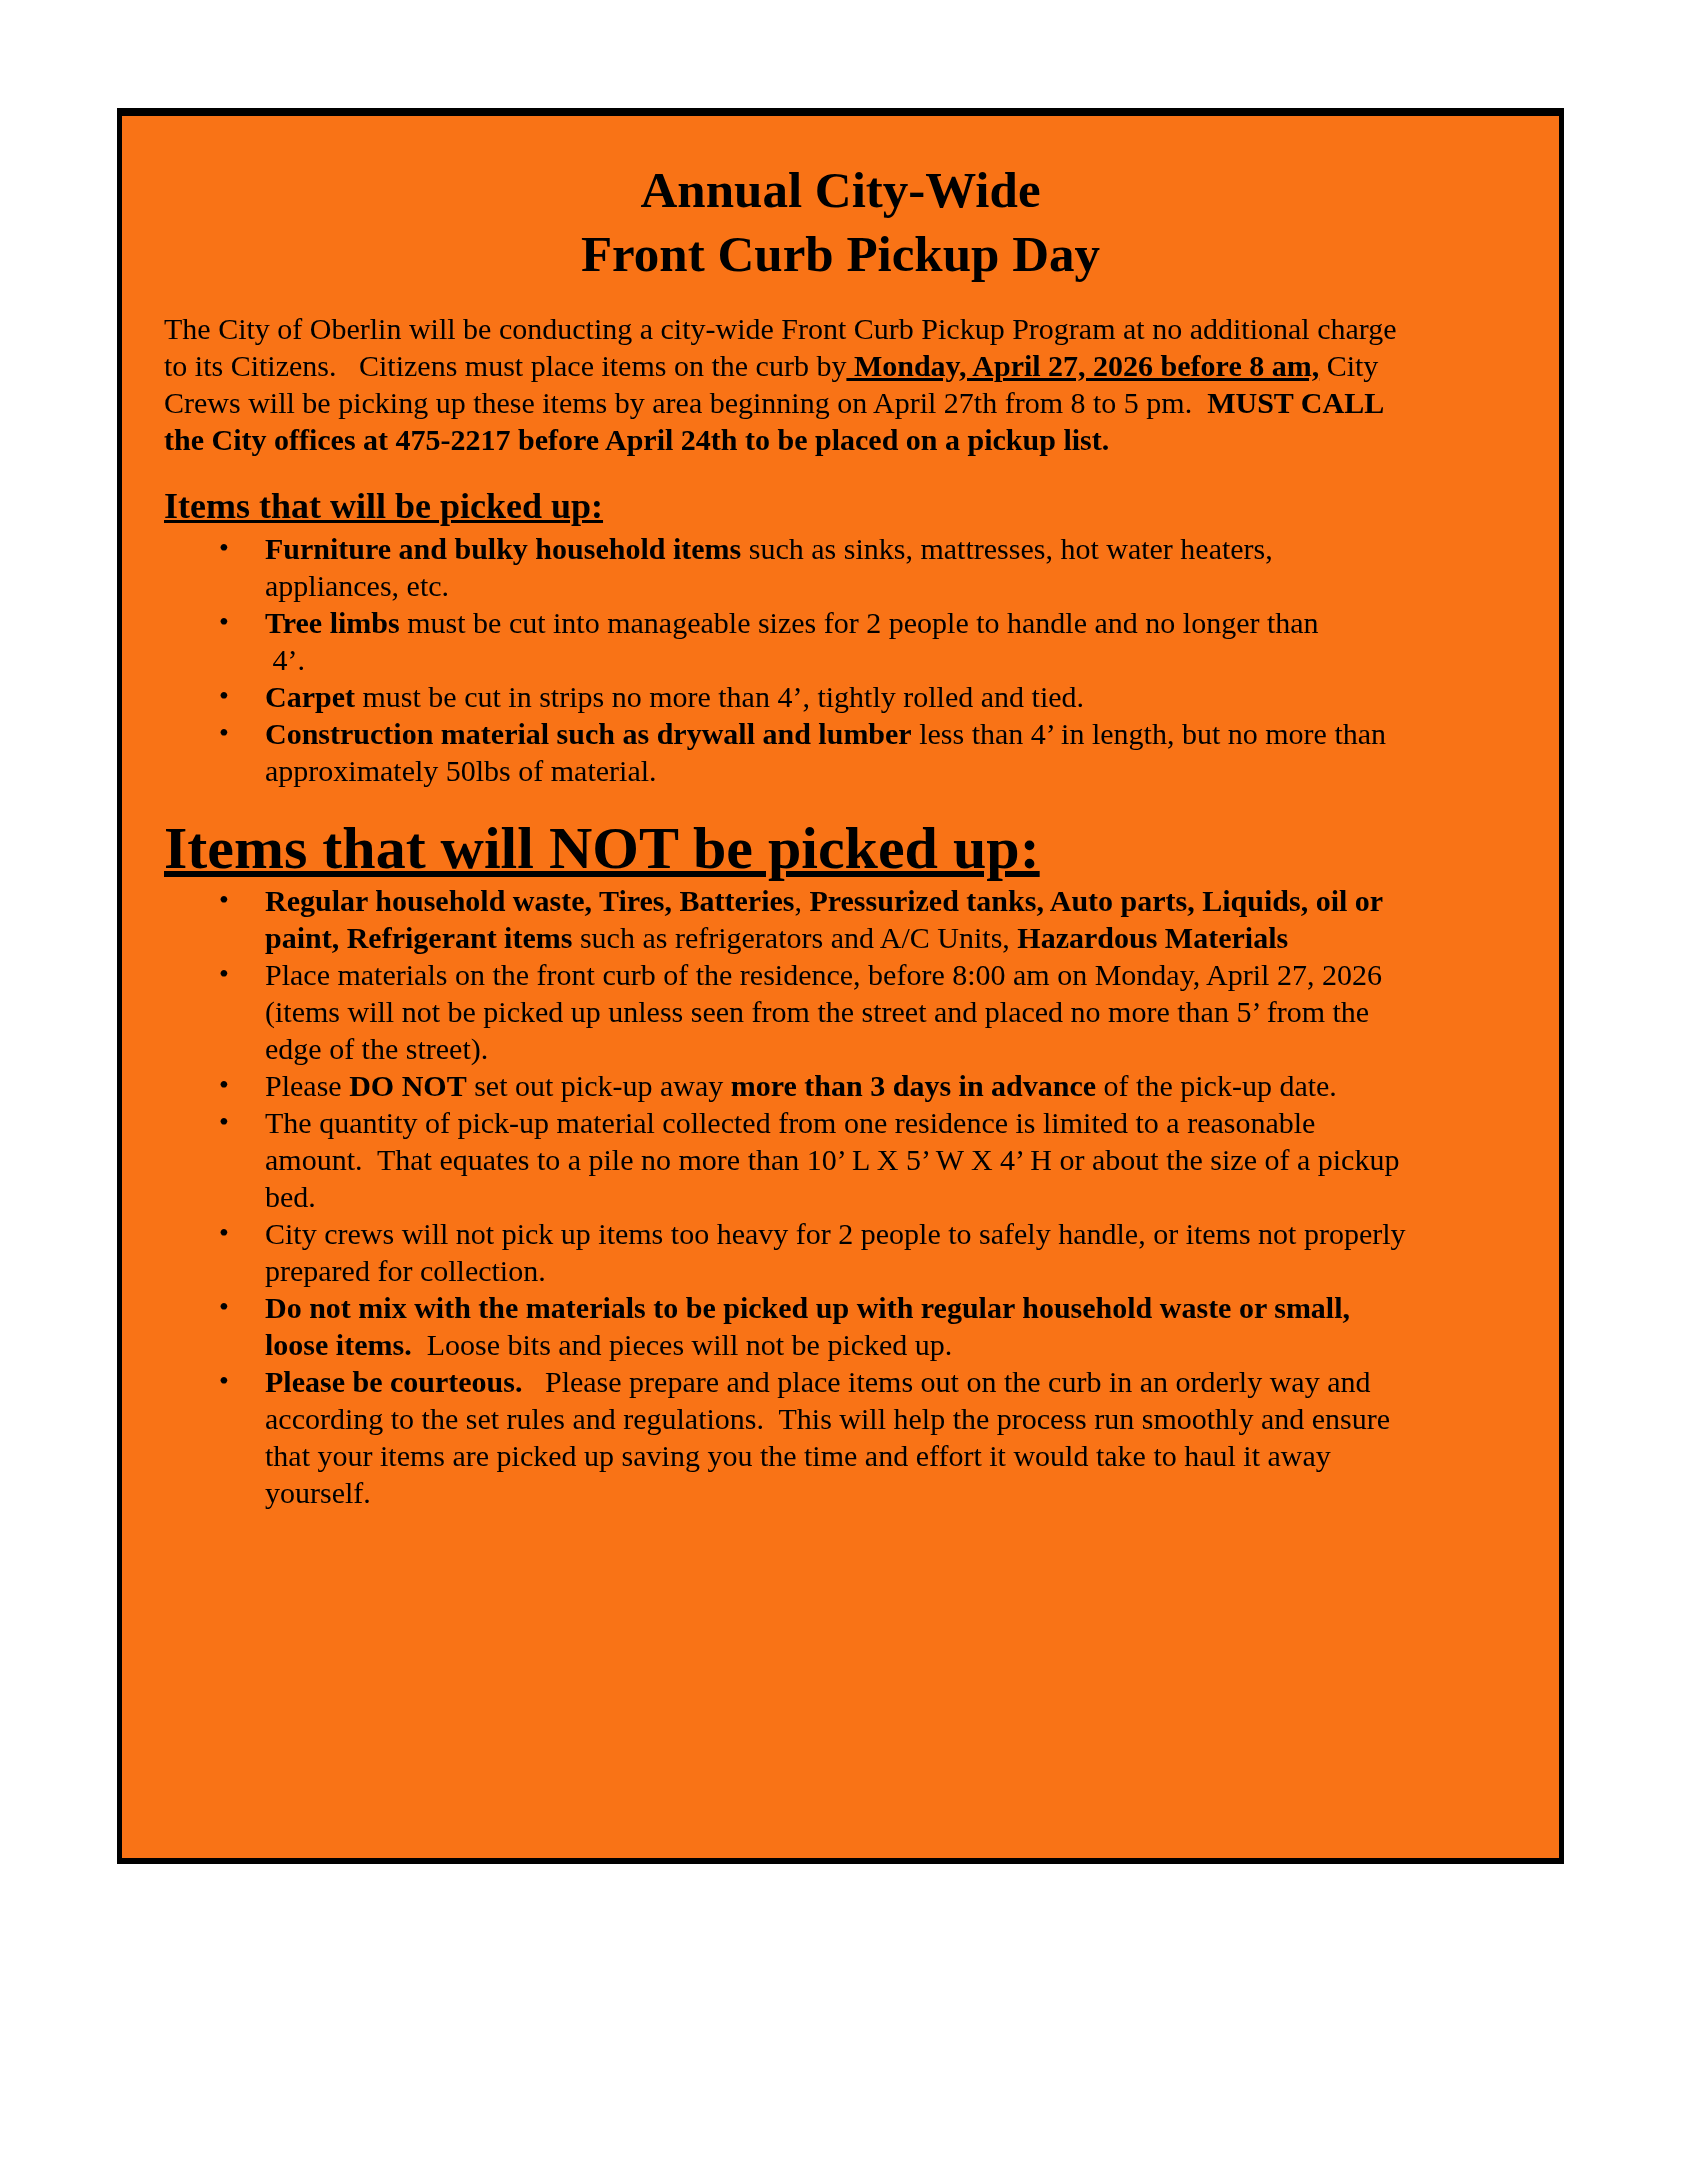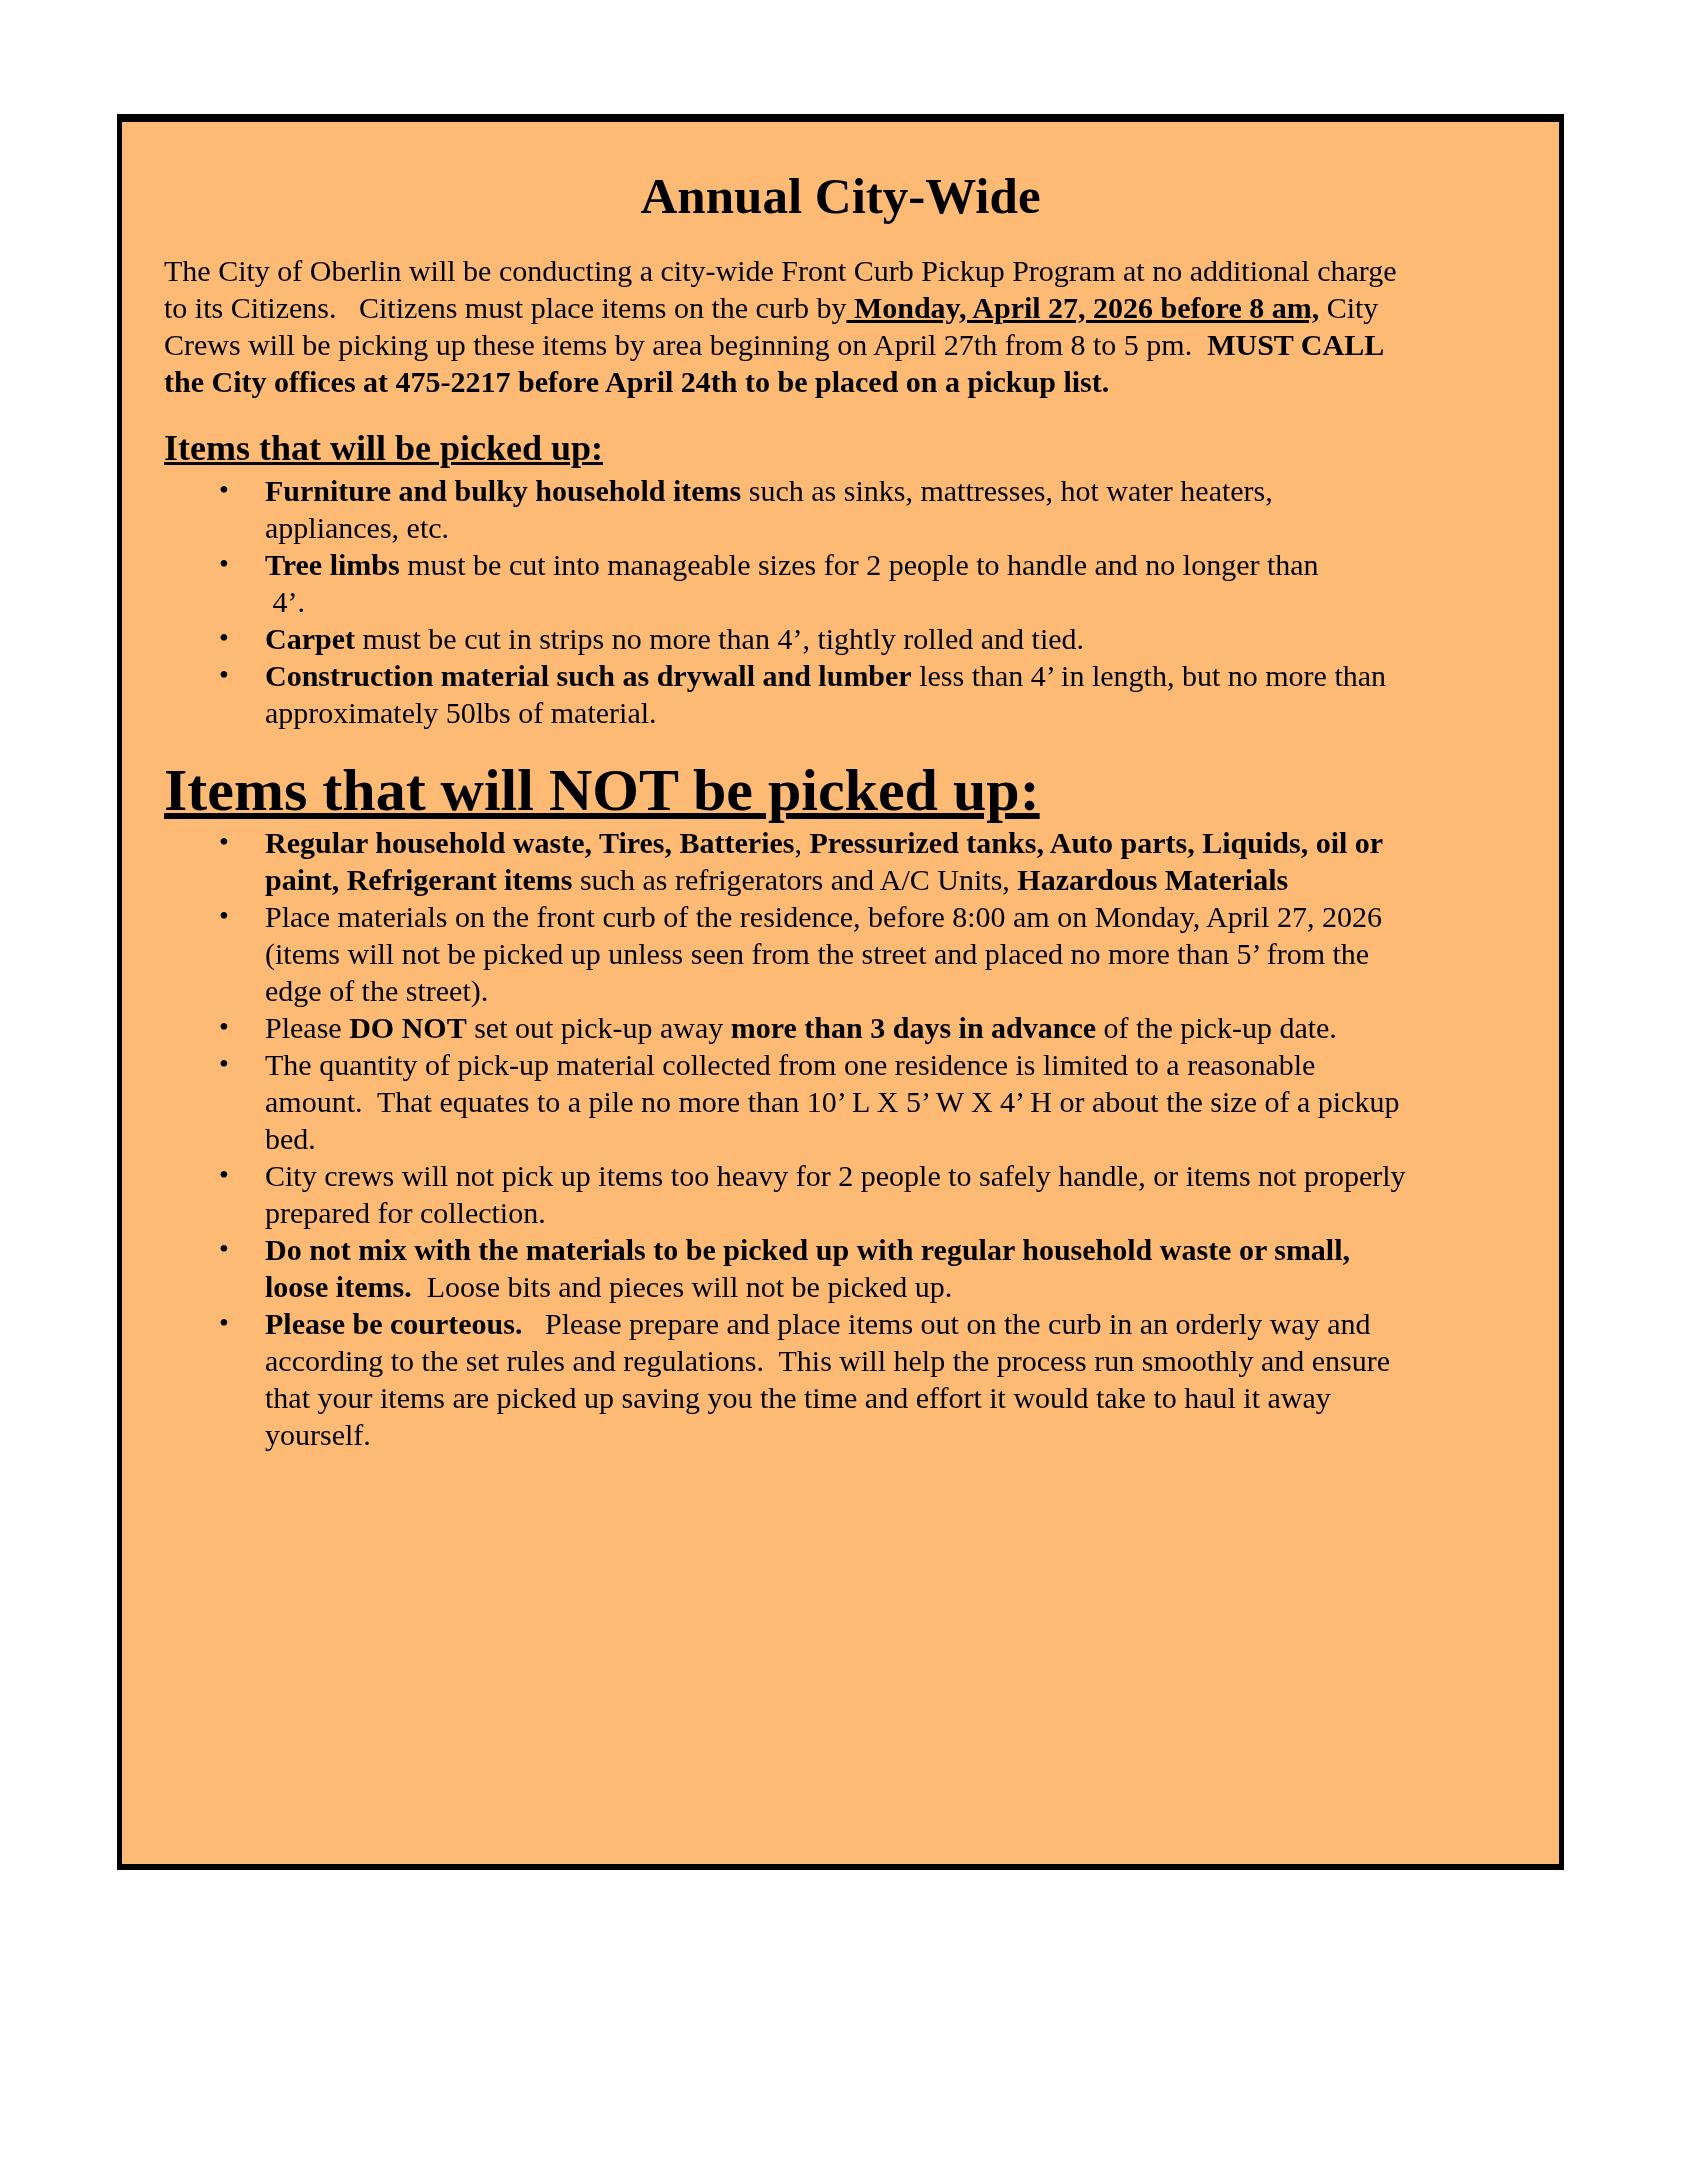--- a/index.html
+++ b/index.html
@@ -5,27 +5,27 @@
   html, body { margin: 0; padding: 0; }
   body {
     width: 1683px; height: 2178px;
     background: #ffffff;
     position: relative;
     font-family: "Liberation Serif", serif;
     color: #000000;
   }
   .sheet {
     position: absolute;
-    left: 117px; top: 114px;
+    left: 117px; top: 108px;
     width: 1447px; height: 1756px;
     box-sizing: border-box;
     border: solid #000000;
     border-width: 8px 5px 6px 5px;
     padding: 42px 42px 0 42px;
-    background: #fdba74;
+    background: #f97316;
     overflow: hidden;
   }
   .title {
     font-size: 51px;
     line-height: 64px;
     font-weight: bold;
     text-align: center;
     margin: 0;
   }
   .body {
@@ -65,20 +65,21 @@
   .footer { margin-top: 38px; }
   .b { font-weight: bold; }
   .u { text-decoration: underline; }
 </style>
 </head>
 <body>
 
 <div class="sheet">
 
   <h1 class="title">Annual City-Wide</h1>
+  <h1 class="title">Front Curb Pickup Day</h1>
 
   <p class="body intro"><span>The City of Oberlin will be conducting a city-wide Front Curb Pickup Program at no additional charge
 to its Citizens.   Citizens must place items on the curb by</span><span class="b u"> Monday, April 27, 2026 before 8 am,</span><span> City
 Crews will be picking up these items by area beginning on April 27th from 8 to 5 pm.  </span><span class="b">MUST CALL
 the City offices at 475-2217 before April 24th to be placed on a pickup list.</span></p>
 
   <h2 class="h-sm">Items that will be picked up:</h2>
   <ul class="list">
     <li>
       <span class="marker">•</span>

